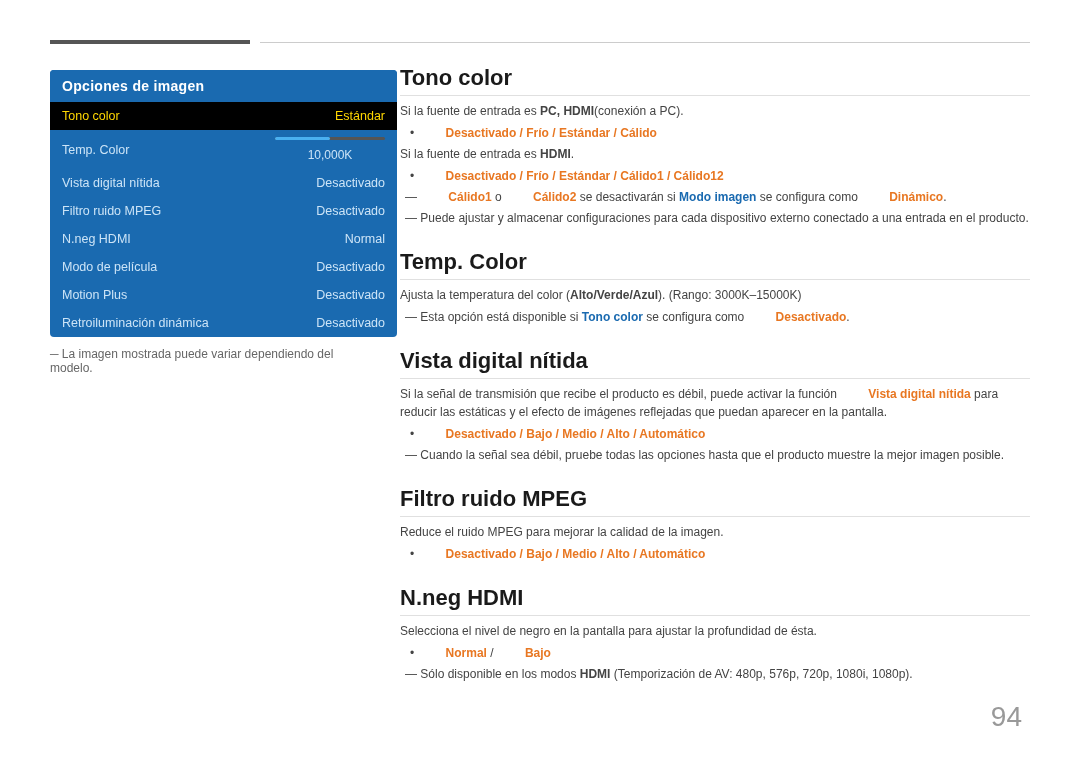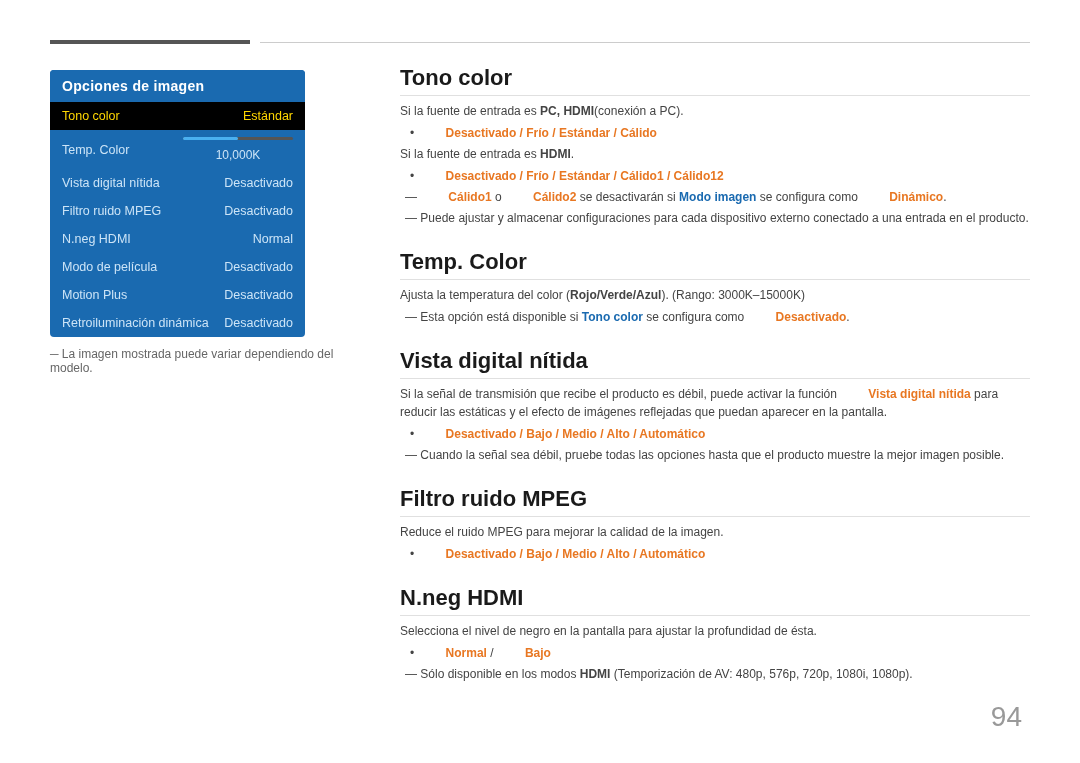--- a/index.html
+++ b/index.html
@@ -51,21 +51,21 @@
       position: absolute;
       top: 70px;
       left: 50px;
       width: 300px;
     }
 
     .menu-box {
       background: #1a6ab0;
       border-radius: 4px;
       overflow: hidden;
-      width: 255px;
+      width: 347px;
     }
 
     .menu-title {
       background: #1a6ab0;
       color: #fff;
       font-size: 14px;
       font-weight: bold;
       padding: 8px 12px;
       letter-spacing: 0.3px;
     }
@@ -250,21 +250,21 @@
       <span class="orange">Cálido1</span> o <span class="orange">Cálido2</span> se desactivarán si <span class="blue-link">Modo imagen</span> se configura como <span class="orange">Dinámico</span>.
     </div>
     <div class="dash-item">
       Puede ajustar y almacenar configuraciones para cada dispositivo externo conectado a una entrada en el producto.
     </div>
   </div>
 
   <div class="section">
     <div class="section-title">Temp. Color</div>
     <div class="section-desc">
-      Ajusta la temperatura del color (<span class="bold">Rojo/Verde/Azul</span>). (Rango: 3000K–15000K)
+      Ajusta la temperatura del color (<span class="bold">Alto/Verde/Azul</span>). (Rango: 3000K–15000K)
     </div>
     <div class="dash-item">
       Esta opción está disponible si <span class="blue-link">Tono color</span> se configura como <span class="orange">Desactivado</span>.
     </div>
   </div>
 
   <div class="section">
     <div class="section-title">Vista digital nítida</div>
     <div class="section-desc">
       Si la señal de transmisión que recibe el producto es débil, puede activar la función <span class="orange">Vista digital nítida</span> para reducir las estáticas y el efecto de imágenes reflejadas que puedan aparecer en la pantalla.

